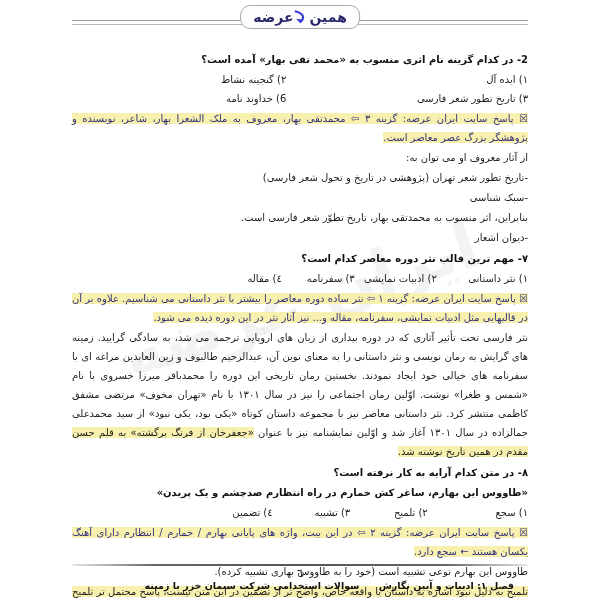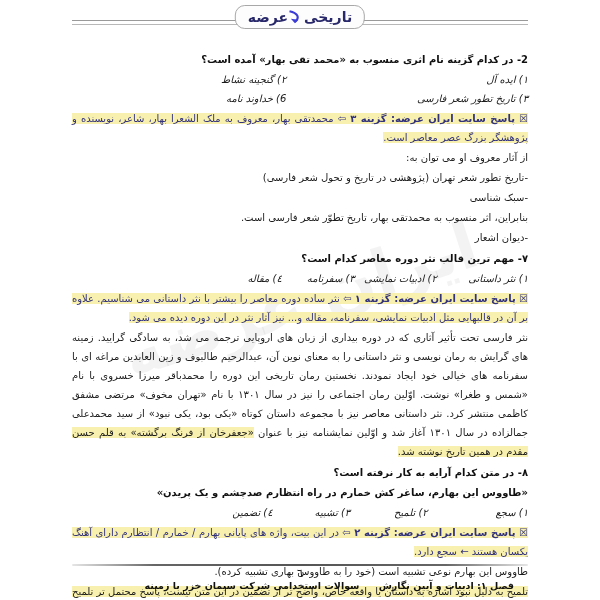--- a/index.html
+++ b/index.html
@@ -32,23 +32,23 @@
     white-space:nowrap;z-index:0;pointer-events:none;
   }
 
   
   .content{position:relative;z-index:1;font-size:10px;line-height:19px;text-align:justify;}
   .q{font-weight:bold;color:#111;margin:2px 0 1px;}
   .verse{font-weight:bold;color:#111;margin:0 0 1px;}
   .opts2{display:grid;grid-template-columns:53% 47%;margin:0 0 1px;}
   .opts4a{display:grid;grid-template-columns:20% 18% 16% 46%;margin:0 0 1px;}
   .opts4b{display:grid;grid-template-columns:22% 17% 17% 44%;margin:0 0 1px;}
-  .opt{white-space:nowrap;font-style:italic;}
+  .opt{white-space:nowrap;}
   .ans{color:#32327d;margin:0 0 1px;}
-  .ans .lbl{font-weight:bold;}
+  .ans .lbl{font-weight:normal;}
   .hl{background:#f8f0ae;box-decoration-break:clone;-webkit-box-decoration-break:clone;}
   .exp{color:#1c1c1c;margin:0 0 1px;}
   .chk{font-weight:bold;}
 
   
   .footer{position:absolute;left:72px;right:72px;bottom:6px;z-index:1;}
   .f-line{height:2px;border-radius:2px;
     background:linear-gradient(to right,#e6e6e6,#666 18%,#555 50%,#666 82%,#e6e6e6);}
   .f-num{text-align:center;font-size:11px;color:#111;line-height:13px;margin-top:1px;}
   .f-row{position:relative;height:14px;font-size:9.5px;font-weight:bold;color:#111;}
@@ -57,21 +57,21 @@
 </style>
 </head>
 <body>
 
 <div class="page">
 
   <div class="header">
     <div class="rule r1"></div>
     <div class="rule r2"></div>
     <div class="logo-box">
-      <span>تاریخی</span>
+      <span>همین</span>
       <svg width="18" height="15" viewBox="0 0 20 16">
         <path d="M3 1 C12 3 15 8 9 13" stroke="#3b3bd6" stroke-width="2.4" fill="none"></path>
         <path d="M4.5 9.5 L9 14.5 L13 10.5 Z" fill="#3b3bd6"></path>
       </svg>
       <span>عرضه</span>
     </div>
   </div>
 
   <div class="watermark">ایران عرضه</div>
 

